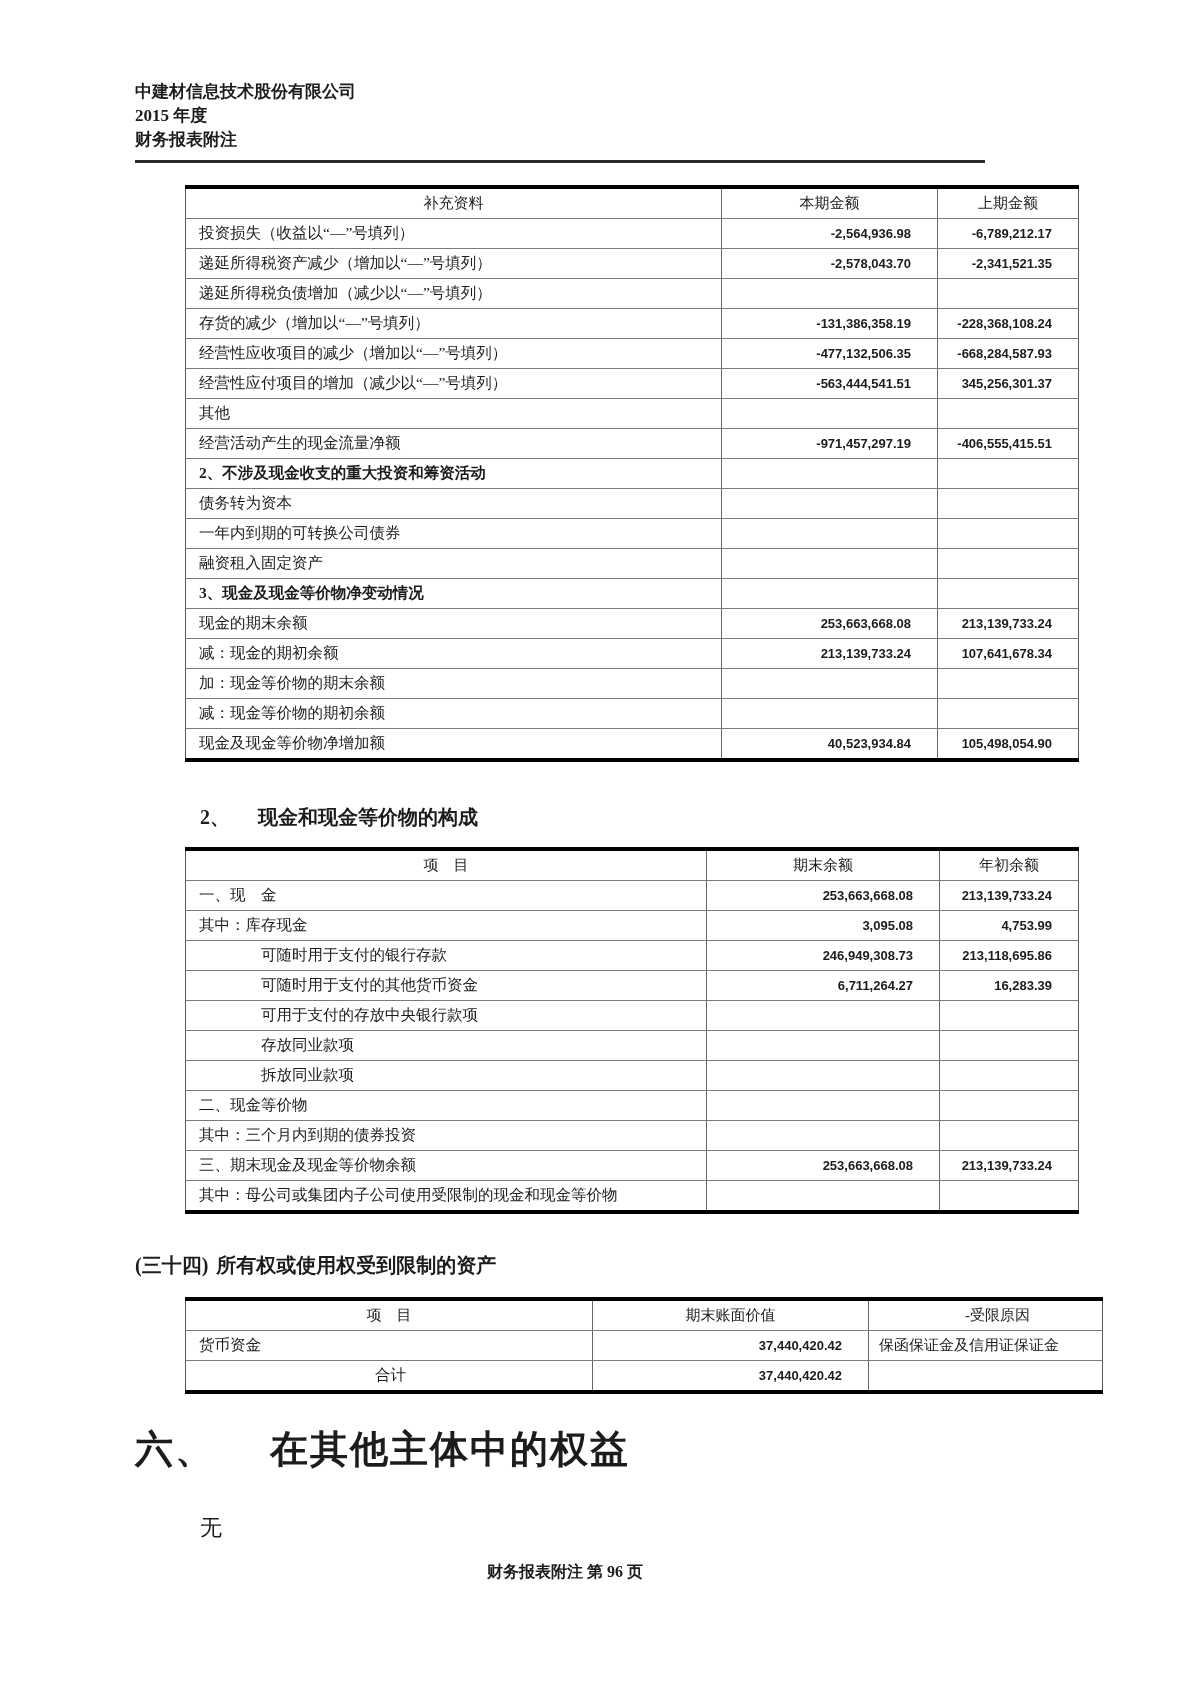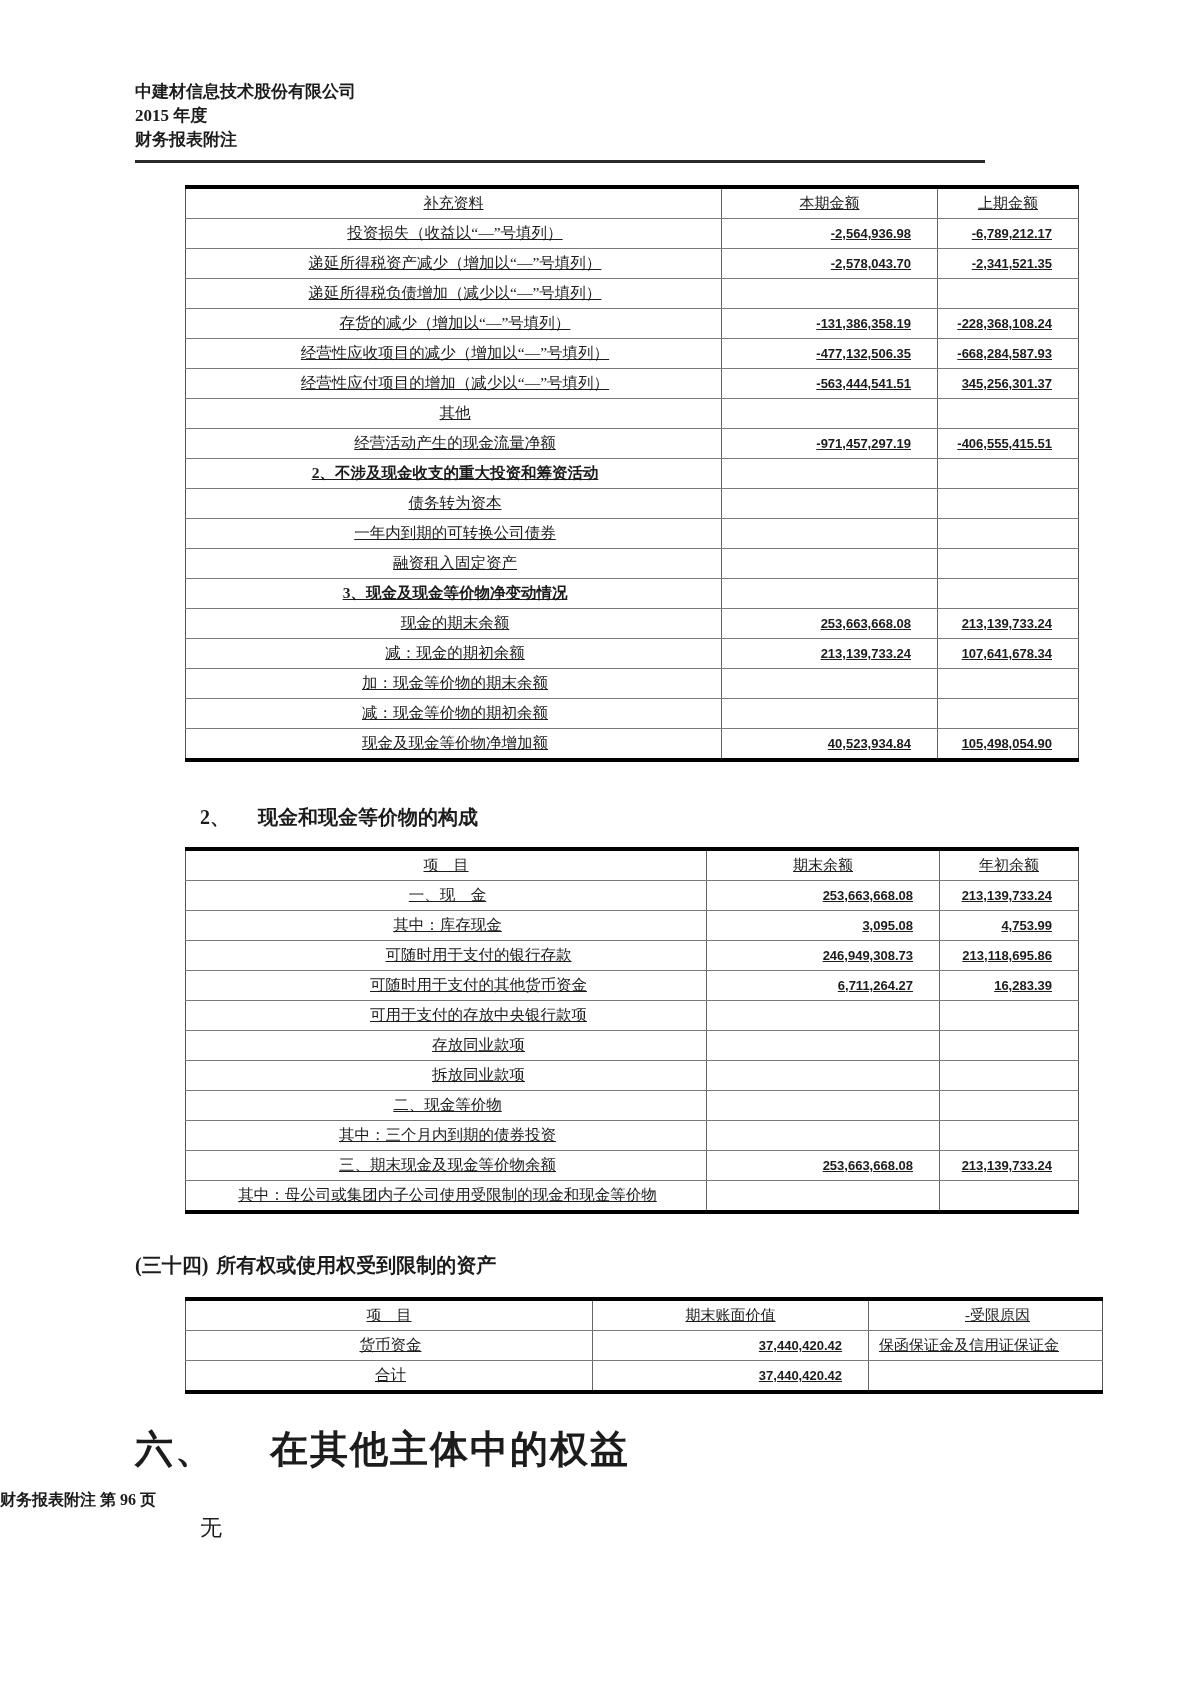--- a/index.html
+++ b/index.html
@@ -9,28 +9,28 @@
     color:#1c1c1c;position:relative;
   }
   .page{padding:80px 185px 0 135px;}
   
   .doc-header div{font-size:17px;font-weight:bold;line-height:24px;}
   .rule{height:3px;background:#2a2a2a;width:850px;margin-top:8px;}
   
   table.t{
     border-collapse:collapse;table-layout:fixed;width:830px;margin-left:50px;
     border-top:4px solid #000;border-bottom:4px solid #000;
-    border-left:1px solid #555;border-right:1px solid #555;text-decoration:underline;
+    border-left:1px solid #555;border-right:1px solid #555;
   }
   table.t th, table.t td{
     border-bottom:1px solid #7a7a7a;
     padding:0 10px;height:29px;overflow:hidden;white-space:nowrap;
   }
   table.t th{font-weight:normal;font-size:15px;text-align:center;}
-  table.t td.lbl{font-size:15.5px;text-align:center;padding-left:13px;}
+  table.t td.lbl{font-size:15.5px;text-align:left;padding-left:13px;}
   table.t td.ind{padding-left:75px;}
   table.t td.ctr{text-align:center;}
   table.t td.bold{font-weight:bold;}
   table.t td.num{
     font-family:"Liberation Sans","DejaVu Sans",sans-serif;
     font-weight:bold;font-size:13px;text-align:right;padding-right:26px;
   }
   table.t td.reason{font-size:15px;text-align:left;padding-left:10px;}
   table.t .c2, table.t .c3{border-left:1px solid #666;}
   
@@ -40,21 +40,21 @@
   .t1{margin-top:22px;}
   
   .sec-mid{font-size:20px;font-weight:bold;margin:42px 0 16px 65px;}
   .sec-mid .num{margin-right:28px;}
   .sec-34{font-size:20px;font-weight:bold;margin:38px 0 18px 0;}
   .sec-34 .num{margin-right:8px;}
   .sec-big{font-size:38px;font-weight:bold;margin:30px 0 0 0;letter-spacing:2px;}
   .sec-big .num{margin-right:55px;}
   .none-text{font-size:22px;margin:38px 0 0 65px;}
   .footer{
-    position:absolute;left:0;top:1490px;width:1130px;text-align:left;
+    position:absolute;left:0;top:1562px;width:1130px;text-align:center;
     font-size:16px;font-weight:bold;
   }
 </style>
 </head>
 <body>
 
 <div class="page">
 
   <div class="doc-header">
     <div>中建材信息技术股份有限公司</div>

